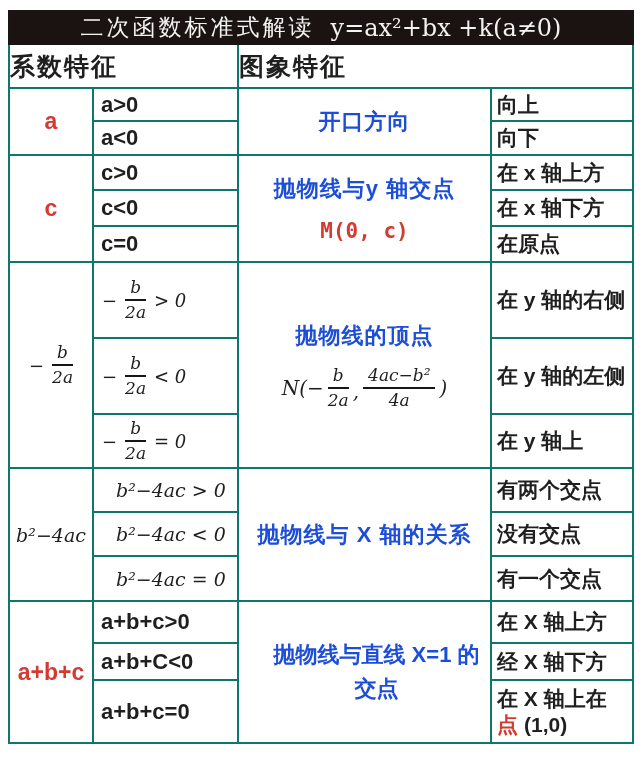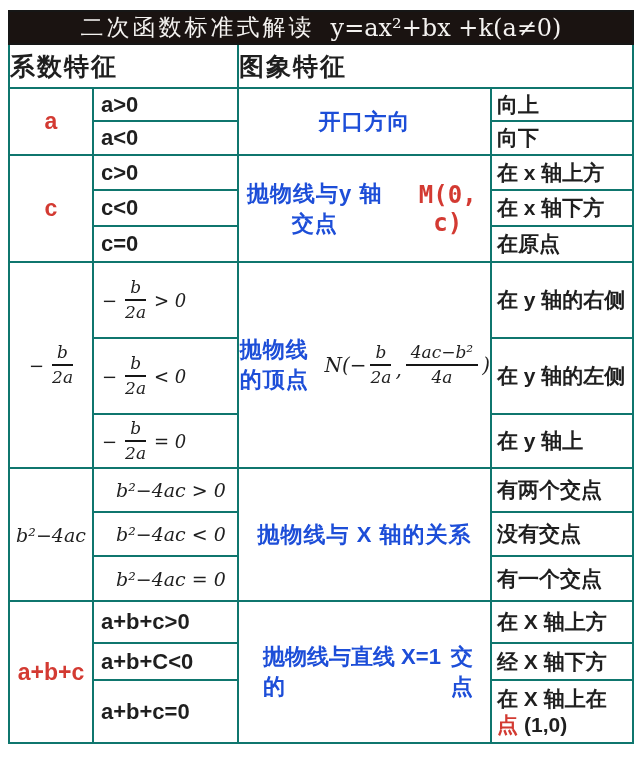--- a/index.html
+++ b/index.html
@@ -34,23 +34,23 @@
   td.cond{font-weight:700;font-size:22px;padding-left:7px;text-align:left;}
   td.cond-math{font-family:"DejaVu Serif", serif;font-style:italic;font-weight:400;font-size:19px;padding-left:22px;text-align:left;}
   td.cond-frac{padding-left:8px;}
   .fx{display:flex;align-items:center;gap:8px;font-family:"DejaVu Serif", serif;font-style:italic;font-size:18px;}
   
   .frac{display:inline-block;vertical-align:middle;text-align:center;font-family:"DejaVu Serif", serif;font-style:italic;font-size:17px;line-height:1.1;}
   .fnum{display:block;border-bottom:2px solid #161616;padding:0 5px 2px;}
   .fden{display:block;padding-top:2px;}
   
   td.desc{text-align:center;}
-  .desc-stack{display:flex;flex-direction:row;justify-content:center;align-items:center;gap:15px;height:100%;}
+  .desc-stack{display:flex;flex-direction:column;justify-content:center;align-items:center;gap:15px;height:100%;}
   .desc-line{color:#1d4ed8;font-weight:700;font-size:22px;letter-spacing:1px;}
-  .desc-sub{color:#d33a32;font-weight:700;font-size:24px;font-family:"DejaVu Sans Mono", monospace;}
+  .desc-sub{color:#d33a32;font-weight:700;font-size:21px;font-family:"DejaVu Sans Mono", monospace;}
   .desc-left{align-items:center;text-align:left;padding-left:24px;gap:4px;}
   .desc-left .desc-line{line-height:1.35;letter-spacing:0;}
   .nf{display:flex;align-items:center;justify-content:center;gap:4px;color:#1f1f1f;
       font-family:"DejaVu Serif", serif;font-style:italic;font-size:20px;}
   .nf .comma{align-self:flex-end;padding-bottom:6px;}
   
   td.res{font-weight:700;font-size:21px;padding:1px 2px 1px 5px;line-height:1.2;text-align:left;}
   .res-line2 .paren{margin-left:6px;}
 </style>
 </head>

